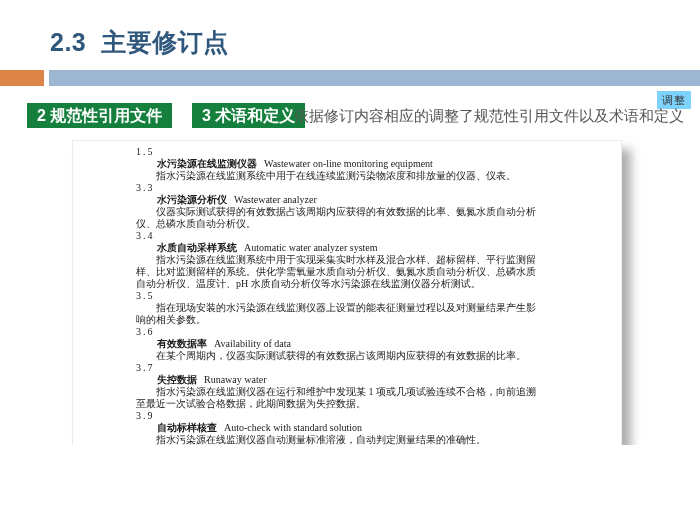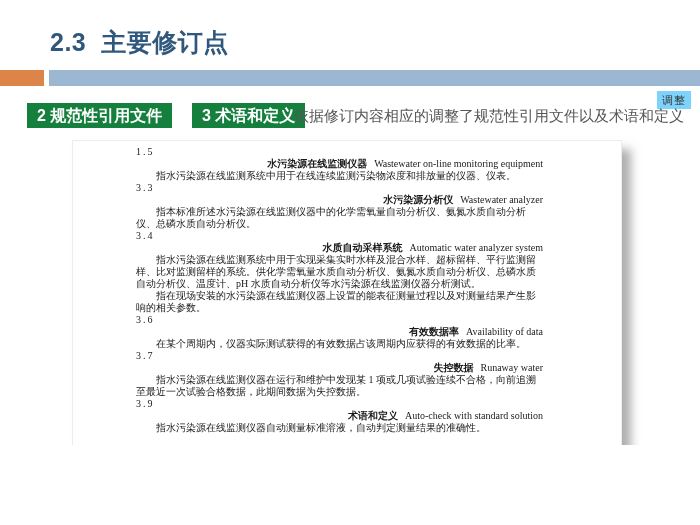--- a/index.html
+++ b/index.html
@@ -36,21 +36,21 @@
     position:absolute;left:72px;top:140px;width:550px;height:373px;background:#ffffff;
     border:1px solid #ececec;box-sizing:border-box;
     box-shadow:9px 9px 9px rgba(110,110,110,0.55);
   }
   .doc-inner{
     padding:5px 78px 0 63px;
     font-family:"Liberation Serif","DejaVu Serif",serif;
     font-size:10px;line-height:12px;color:#1a1a1a;word-break:break-all;
   }
   .sec-num{letter-spacing:2px;}
-  .sec-term{margin-left:38px;text-align:right;}
+  .sec-term{margin-left:21px;}
   .sec-term .cn{font-weight:bold;}
   .sec-term .en{font-weight:normal;margin-left:7px;}
   .sec-def{text-indent:2em;}
   
   .page-num{
     position:absolute;left:666px;top:485px;font-size:13px;color:#808080;
     font-family:"Liberation Serif","DejaVu Serif",serif;
     margin-top:12px;
   }
   .footer-bar{position:absolute;left:72px;top:517px;width:628px;height:8px;background:#93AFCC;}
@@ -76,49 +76,50 @@
 
       <div class="sec">
         <div class="sec-num">1.5</div>
         <div class="sec-term"><span class="cn">水污染源在线监测仪器</span><span class="en">Wastewater on-line monitoring equipment</span></div>
         <div class="sec-def">指水污染源在线监测系统中用于在线连续监测污染物浓度和排放量的仪器、仪表。</div>
       </div>
 
       <div class="sec">
         <div class="sec-num">3.3</div>
         <div class="sec-term"><span class="cn">水污染源分析仪</span><span class="en">Wastewater analyzer</span></div>
-        <div class="sec-def">指本标准所述水污染源在线监测仪器中的化学需氧量自动分析仪、氨氮水质自动分析仪、总磷水质自动分析仪。</div>
+        <div class="sec-def">仪器实际测试获得的有效数据占该周期内应获得的有效数据的比率、氨氮水质自动分析仪、总磷水质自动分析仪。</div>
       </div>
 
       <div class="sec">
         <div class="sec-num">3.4</div>
         <div class="sec-term"><span class="cn">水质自动采样系统</span><span class="en">Automatic water analyzer system</span></div>
         <div class="sec-def">指水污染源在线监测系统中用于实现采集实时水样及混合水样、超标留样、平行监测留样、比对监测留样的系统。供化学需氧量水质自动分析仪、氨氮水质自动分析仪、总磷水质自动分析仪、温度计、pH 水质自动分析仪等水污染源在线监测仪器分析测试。</div>
       </div>
 
       <div class="sec">
+        <div class="sec-num">3.5</div>
         <div class="sec-def">指在现场安装的水污染源在线监测仪器上设置的能表征测量过程以及对测量结果产生影响的相关参数。</div>
       </div>
 
       <div class="sec">
         <div class="sec-num">3.6</div>
         <div class="sec-term"><span class="cn">有效数据率</span><span class="en">Availability of data</span></div>
         <div class="sec-def">在某个周期内，仪器实际测试获得的有效数据占该周期内应获得的有效数据的比率。</div>
       </div>
 
       <div class="sec">
         <div class="sec-num">3.7</div>
         <div class="sec-term"><span class="cn">失控数据</span><span class="en">Runaway water</span></div>
         <div class="sec-def">指水污染源在线监测仪器在运行和维护中发现某 1 项或几项试验连续不合格，向前追溯至最近一次试验合格数据，此期间数据为失控数据。</div>
       </div>
 
 
       <div class="sec">
         <div class="sec-num">3.9</div>
-        <div class="sec-term"><span class="cn">术语和定义</span><span class="en">Auto-check with standard solution</span></div>
+        <div class="sec-term"><span class="cn">自动标样核查</span><span class="en">Auto-check with standard solution</span></div>
         <div class="sec-def">指水污染源在线监测仪器自动测量标准溶液，自动判定测量结果的准确性。</div>
       </div>
 
     </div>
   </div>
 
   <div class="page-num">12</div>
   <div class="footer-bar"></div>
 
 </div>

